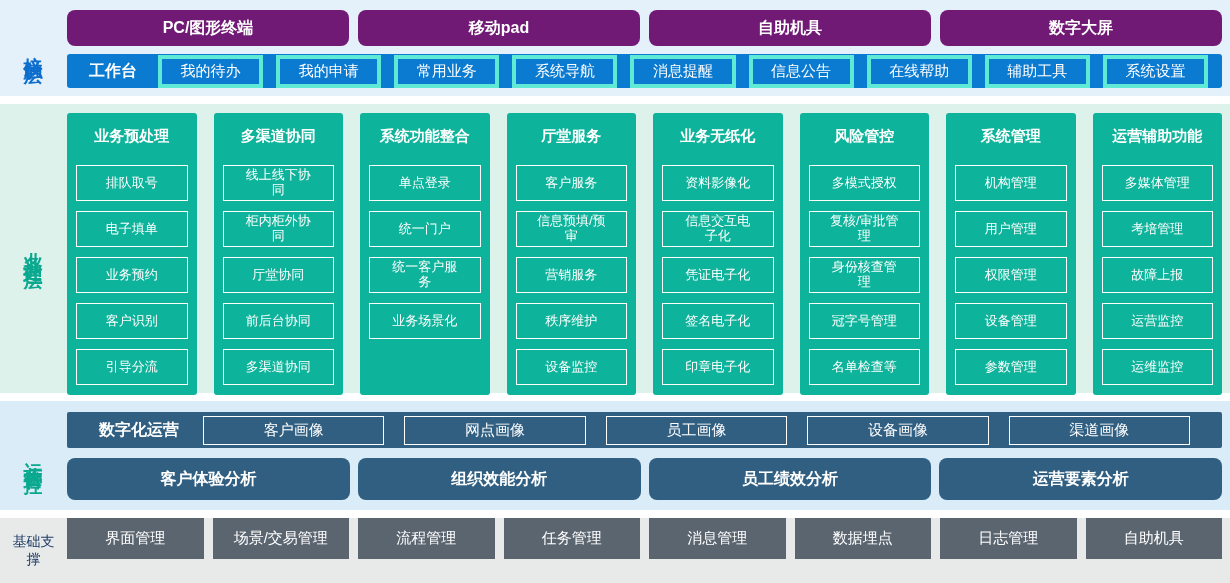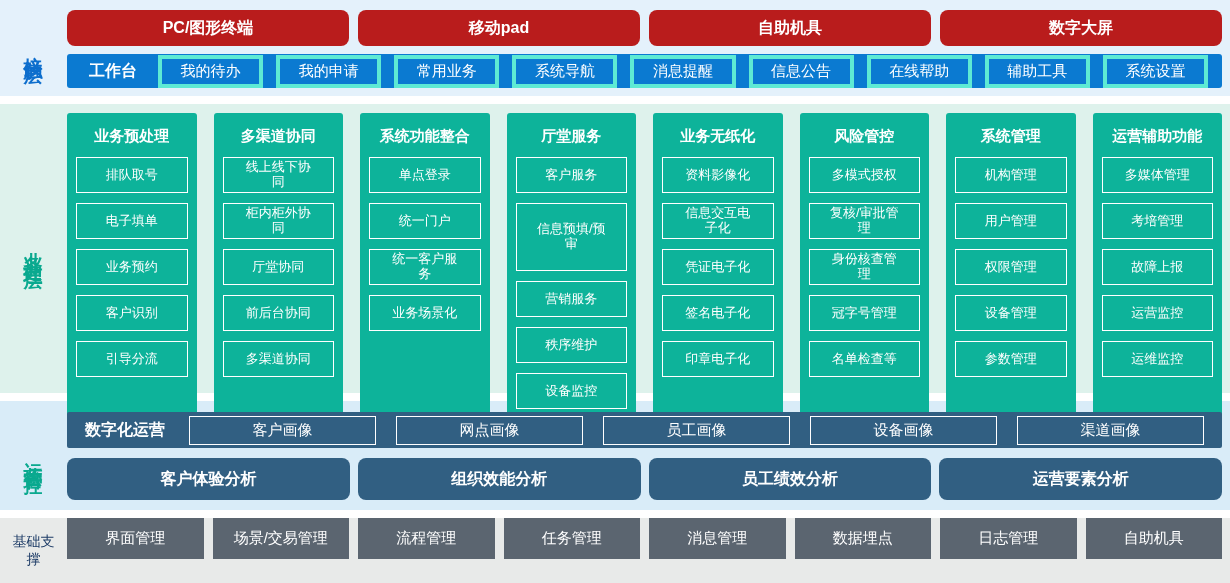--- a/index.html
+++ b/index.html
@@ -24,21 +24,21 @@
   .teal-label { color:#0aa98f; }
   .h-label {
     width:44px; font-weight:normal; font-size:14px; line-height:1.25;
     text-align:center; color:#1c3b66;
   }
   .content { flex:1; padding-right:8px; min-width:0; }
 
   
   .channels { display:flex; gap:9px; margin-top:10px; }
   .chan {
-    flex:1; height:36px; background:#b91c1c; border-radius:8px;
+    flex:1; height:36px; background:#701a75; border-radius:8px;
     color:#fff; font-weight:bold; font-size:16px;
     display:flex; align-items:center; justify-content:center;
   }
   .workbench {
     margin-top:8px; height:34px; background:#0b7ad1; border-radius:3px;
     display:flex; align-items:center; padding:0 14px; gap:13px; box-sizing:border-box;
   }
   .wb-label { color:#fff; font-weight:bold; font-size:16px; white-space:nowrap; margin:0 8px;font-family:Liberation Mono, monospace; }
   .wb-item {
     flex:1; height:25px; border:4px solid #5eead4; color:#fff; font-size:15px;
@@ -46,35 +46,35 @@
   }
 
   
   .bcols { display:flex; gap:17px; margin-top:9px; }
   .bcol {
     flex:1; background:#0db39a; border-radius:3px; padding:10px 9px;
     box-sizing:border-box; min-width:0;
   }
   .bcol-title {
     color:#fff; font-weight:bold; font-size:15px; text-align:center;
-    height:26px; line-height:26px; margin-bottom:8px; white-space:nowrap;
+    height:26px; line-height:26px; margin-bottom:16px; white-space:nowrap;
   }
   .bitem {
     height:34px; border:1px solid #fff; color:#fff; font-size:13px;
     display:flex; align-items:center; justify-content:center;
     text-align:center; line-height:1.15; margin-bottom:10px; padding:0 16px;
   }
   .bitem:last-child { margin-bottom:0; }
   .bitem.two-line { white-space:normal; }
-  .bitem.two-line { padding:16px 18px; }
+  .bitem.two-line { padding:0 18px; }
 
   
   .digital-bar {
     margin-top:11px; height:36px; background:#315f82; border-radius:2px;
-    display:flex; align-items:center; padding:0 18px; gap:20px; box-sizing:border-box;
+    display:flex; align-items:center; padding:0 32px; gap:20px; box-sizing:border-box;
   }
   .db-label { color:#fff; font-weight:bold; font-size:16px; white-space:nowrap; margin-right:4px; }
   .db-item {
     flex:1; height:27px; border:1px solid #fff; color:#fff; font-size:15px;
     display:flex; align-items:center; justify-content:center; white-space:nowrap;
   }
   .analysis { display:flex; gap:8px; margin-top:10px; }
   .an-btn {
     flex:1; height:42px; background:#315f82; border-radius:8px;
     color:#fff; font-weight:bold; font-size:16px;

